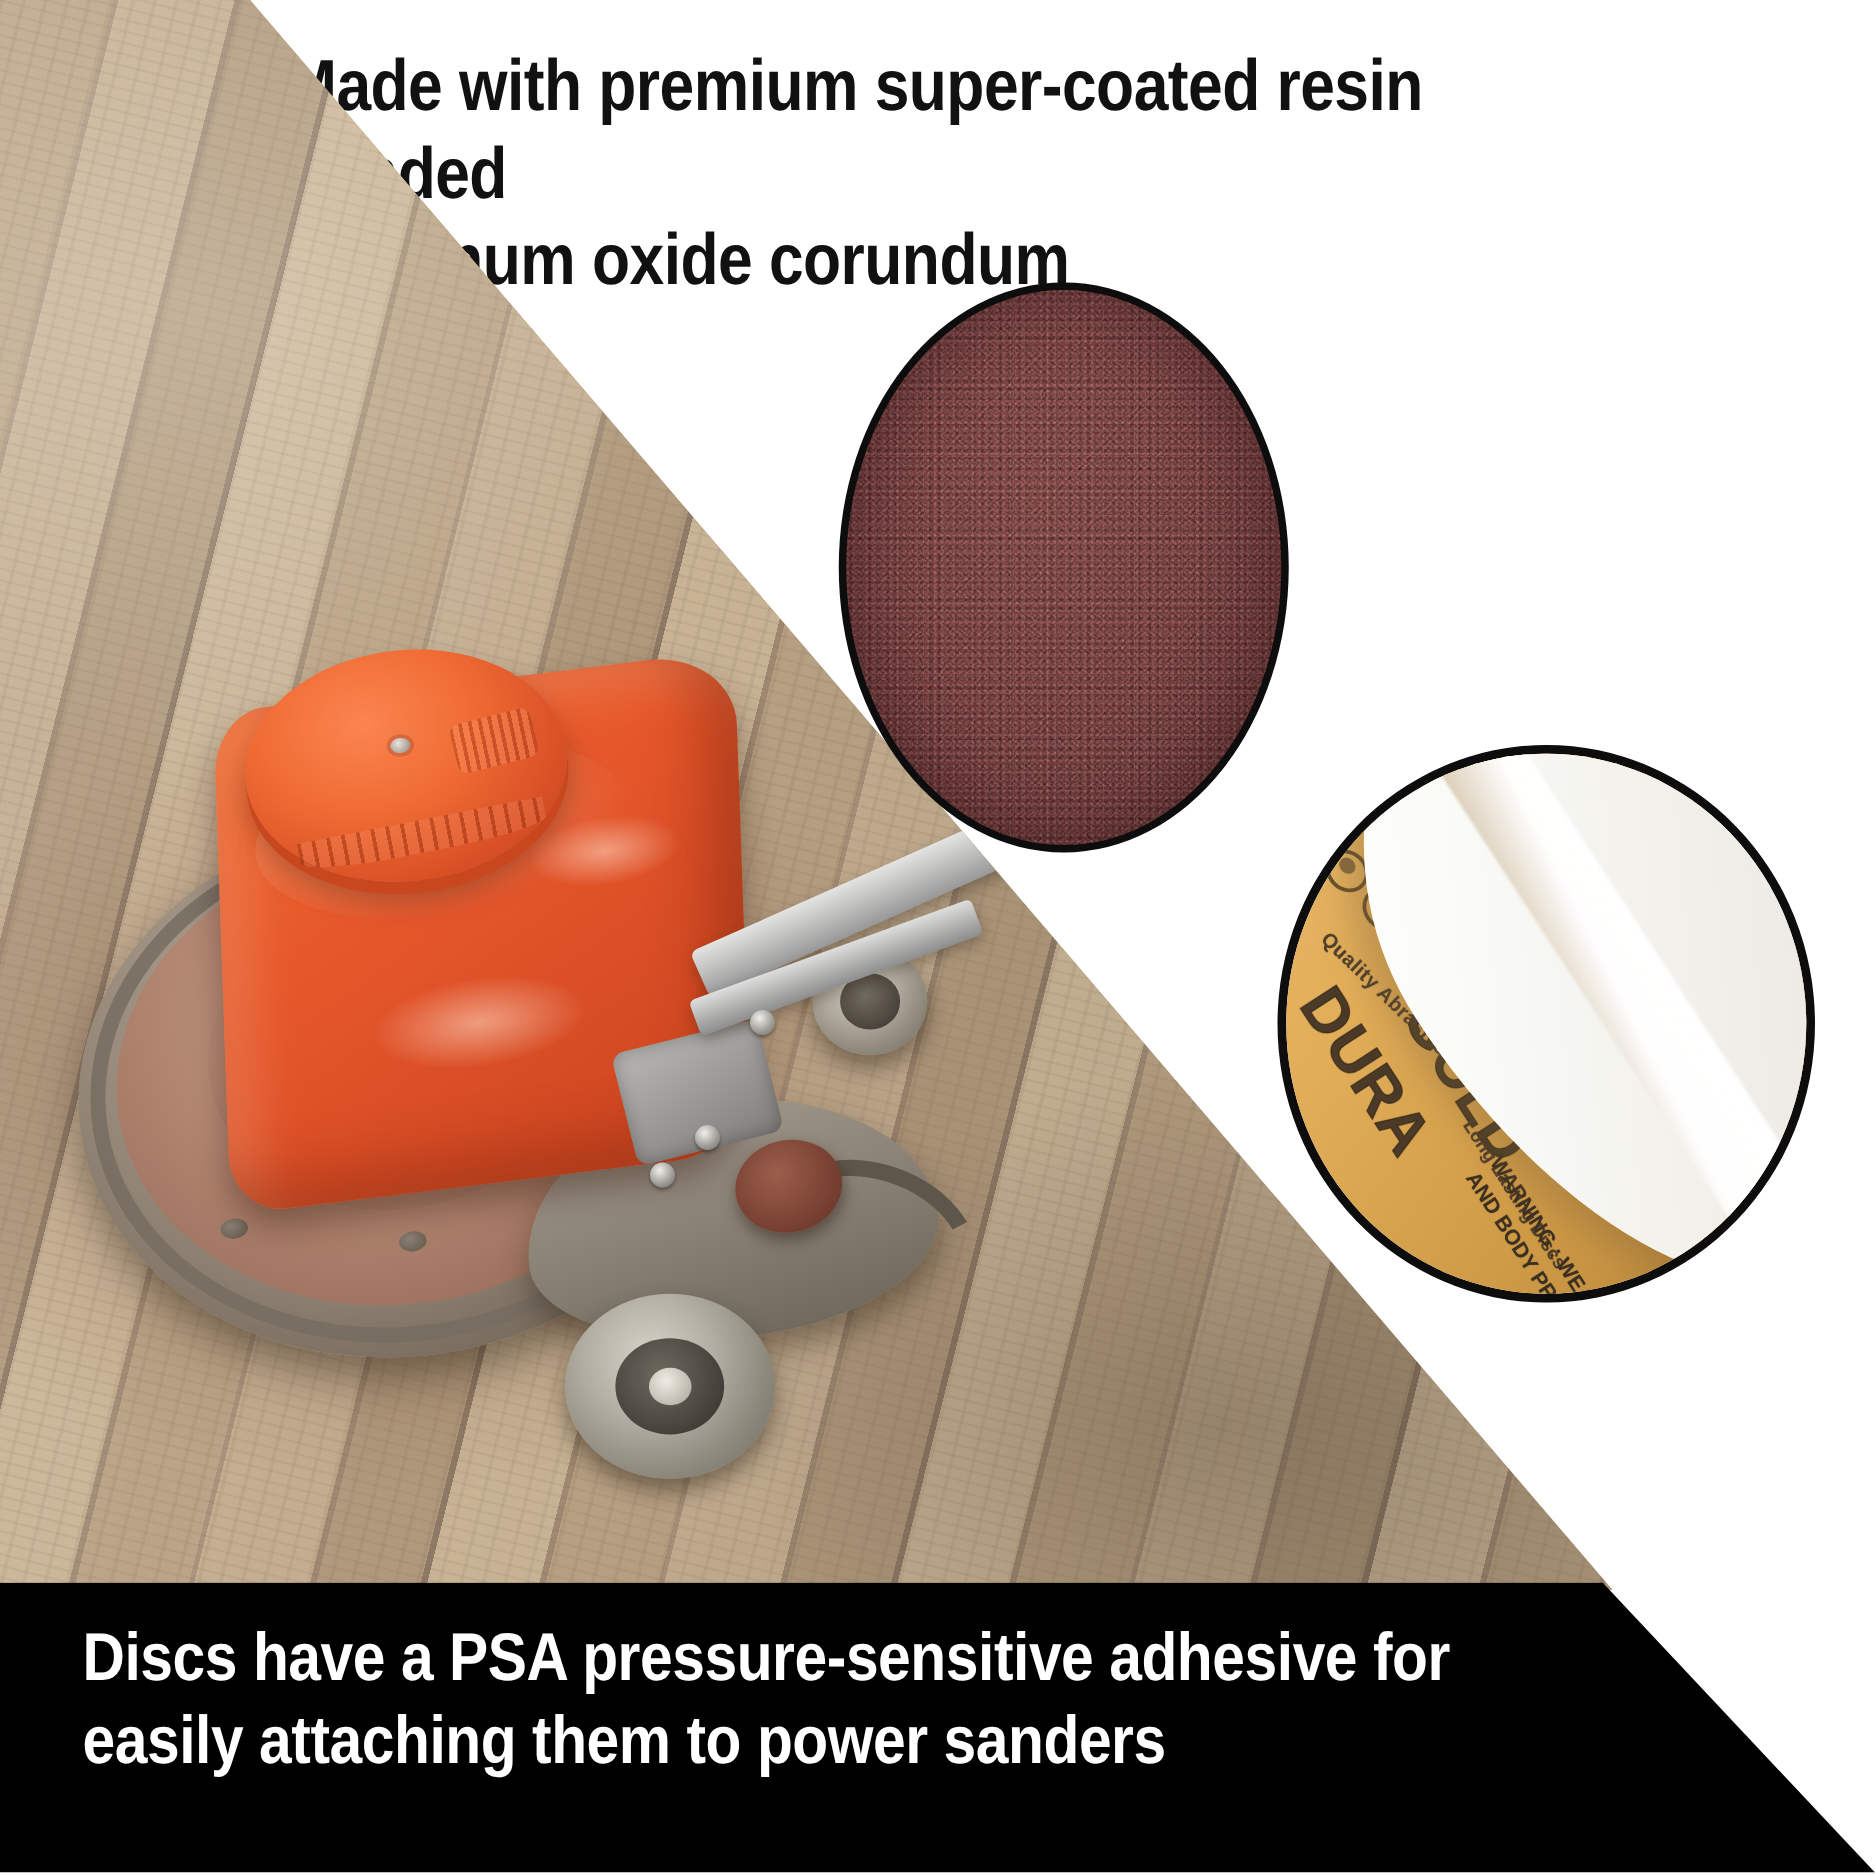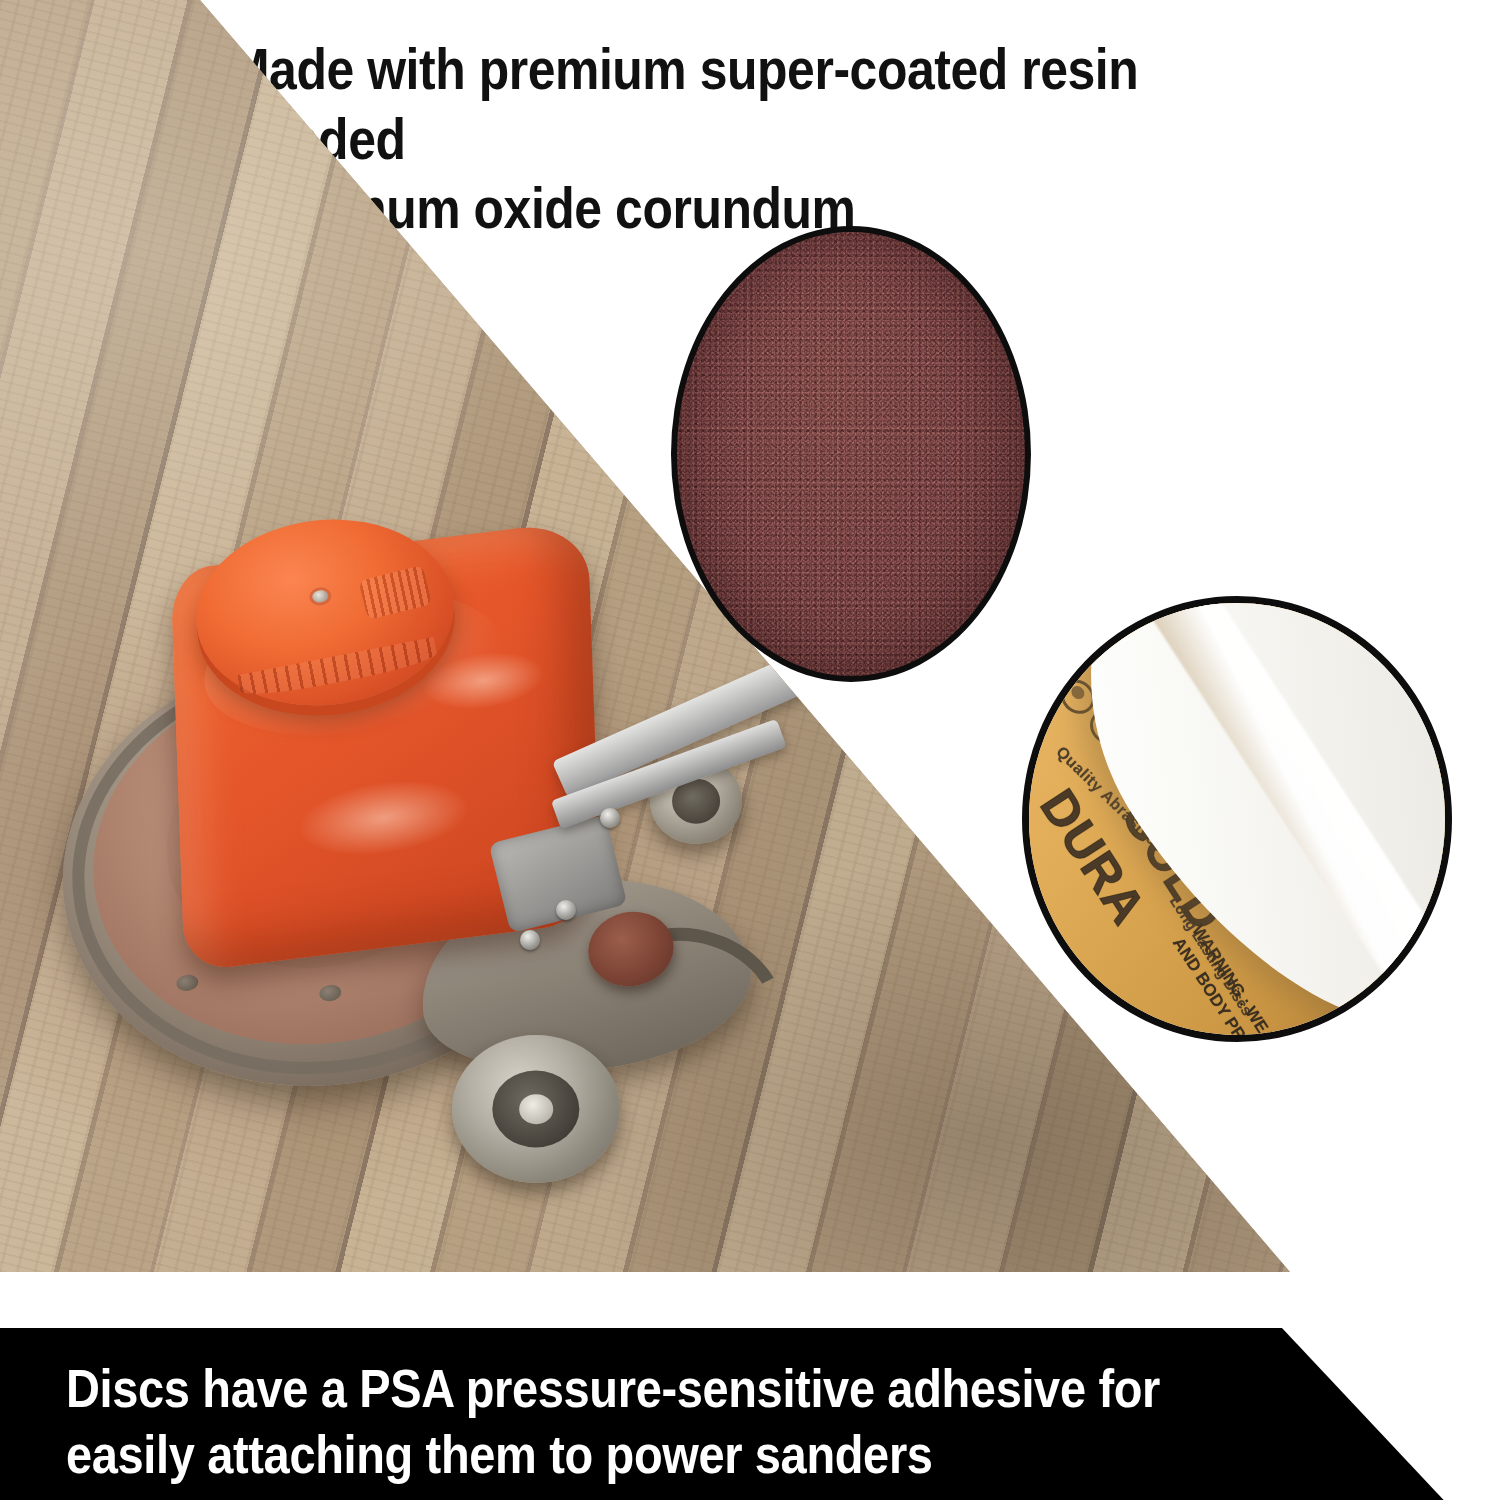--- a/index.html
+++ b/index.html
@@ -351,21 +351,21 @@
   }
   .psa-ico::after{
     content:"";position:absolute;left:5px;top:4px;
     width:14px;height:12px;border-radius:50%;
     background:rgba(60,48,32,0.55);
   }
 
   
   .banner{
     position:absolute;
-    left:0; bottom:0; width:1500px; height:172px;
+    left:0; bottom:0; width:1500px; height:234px;
     background:#000000;
     -webkit-clip-path:polygon(0 0, 1282px 0, 1500px 232px, 0 232px);
     clip-path:polygon(0 0, 1282px 0, 1500px 232px, 0 232px);
   }
   .banner-text{
     position:absolute;
     left:66px; top:28px; width:1320px;
     color:#ffffff;
     font-size:54px;
     font-weight:bold;

